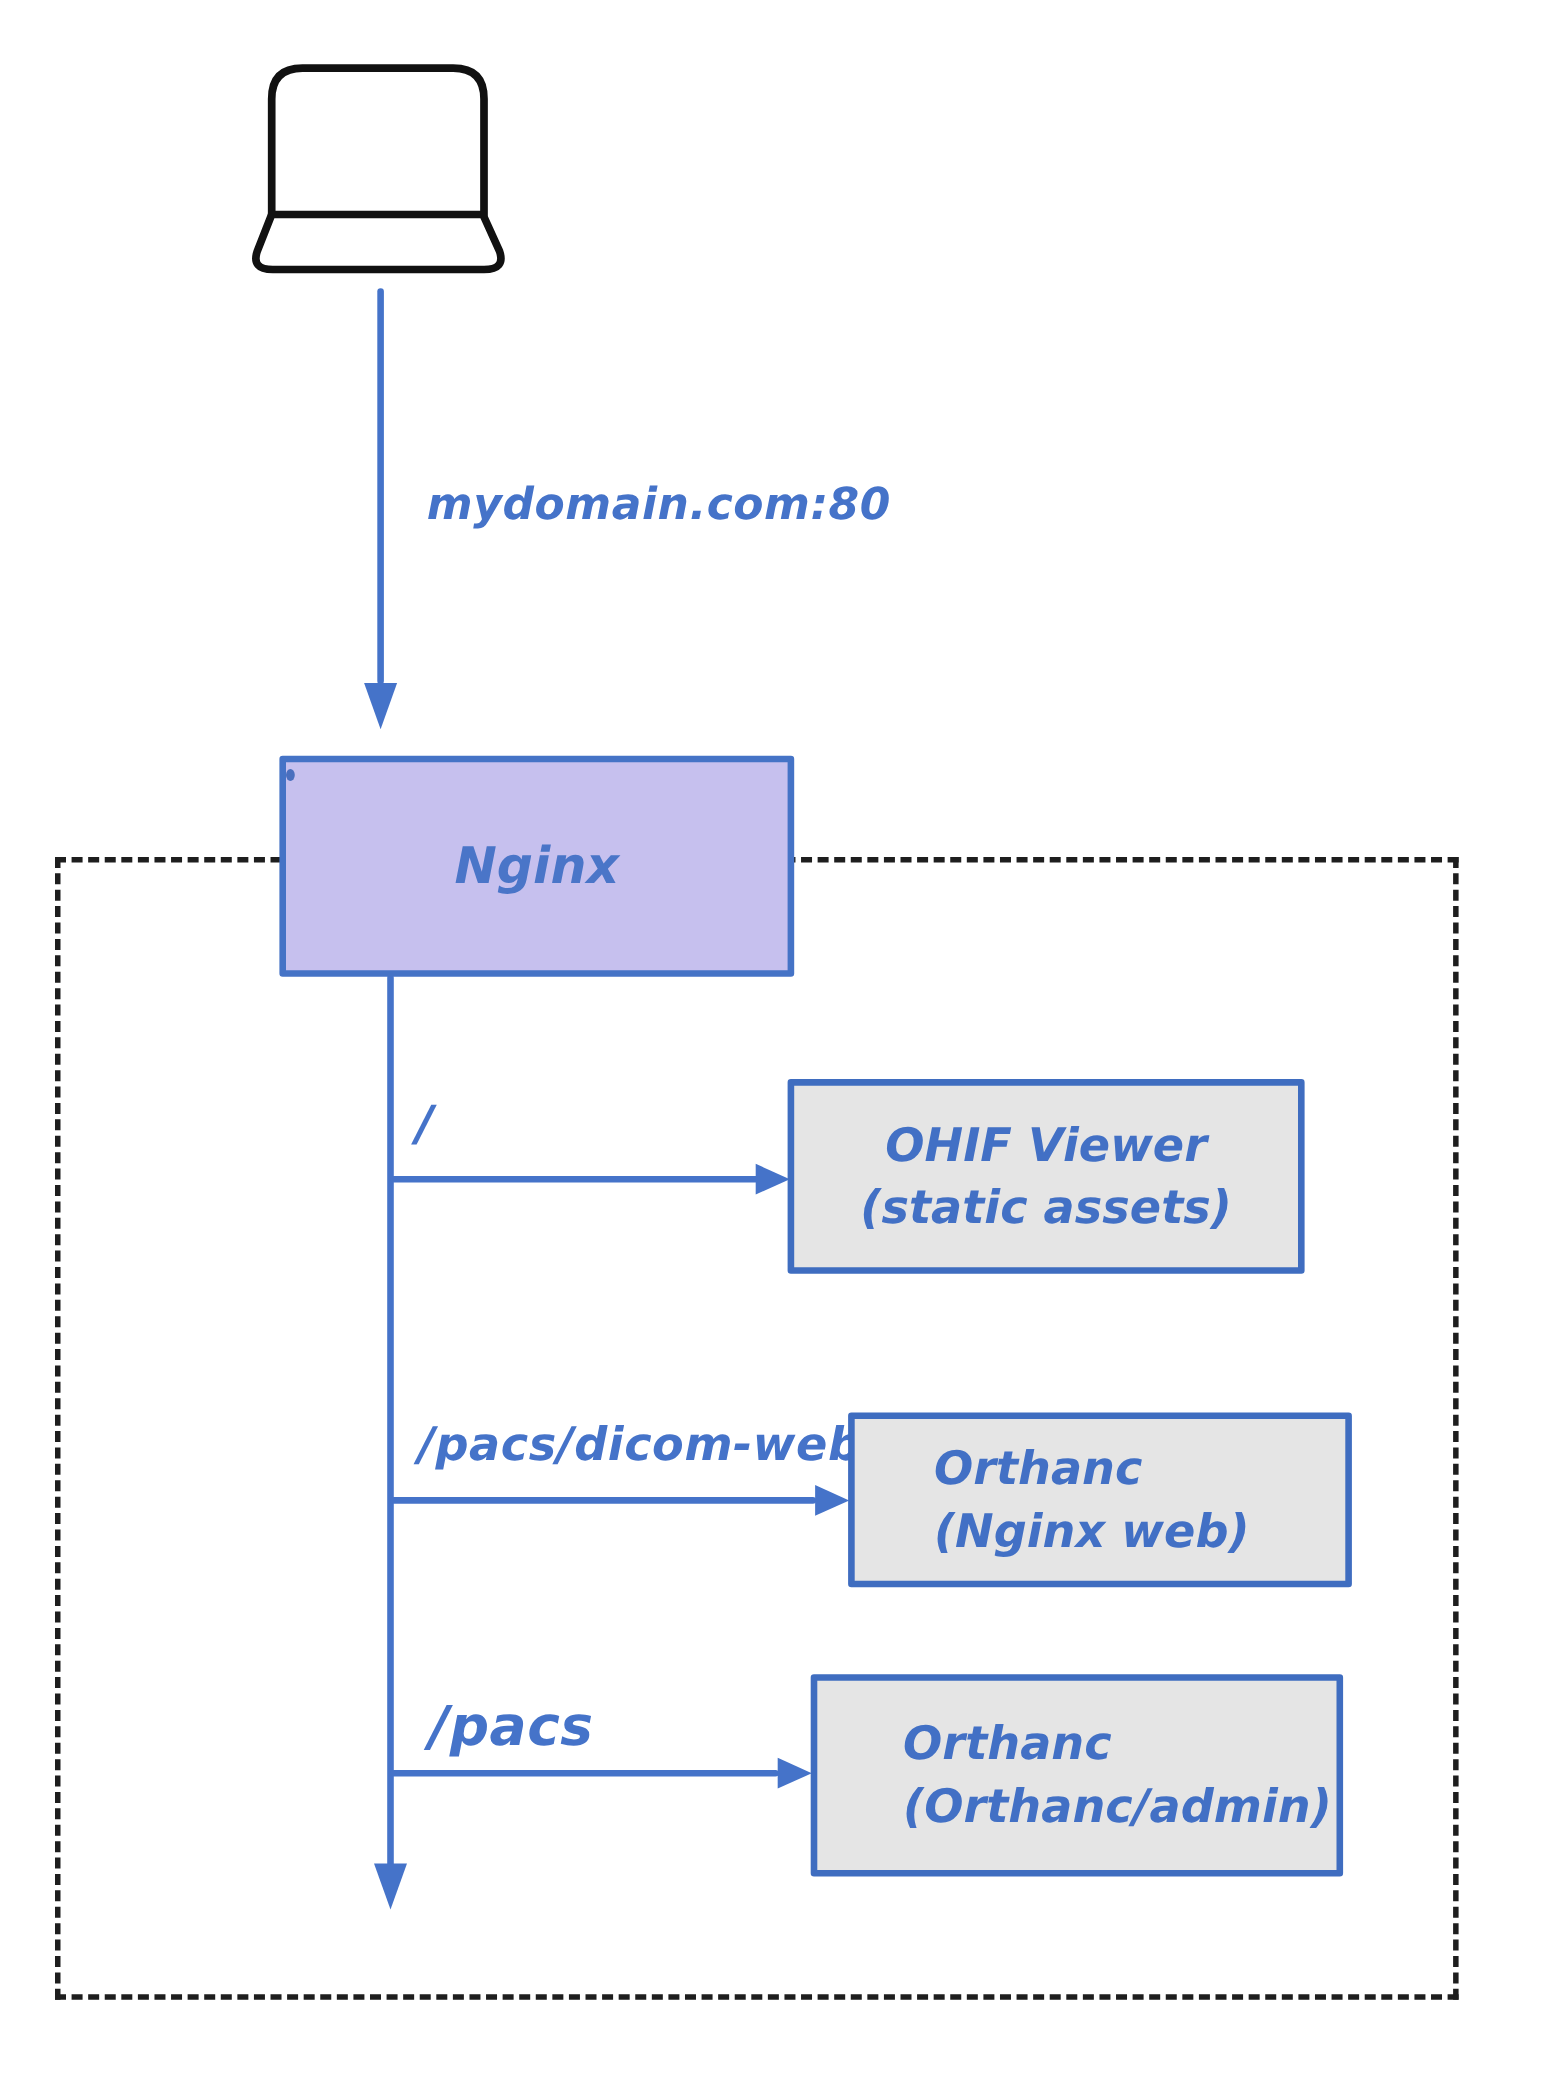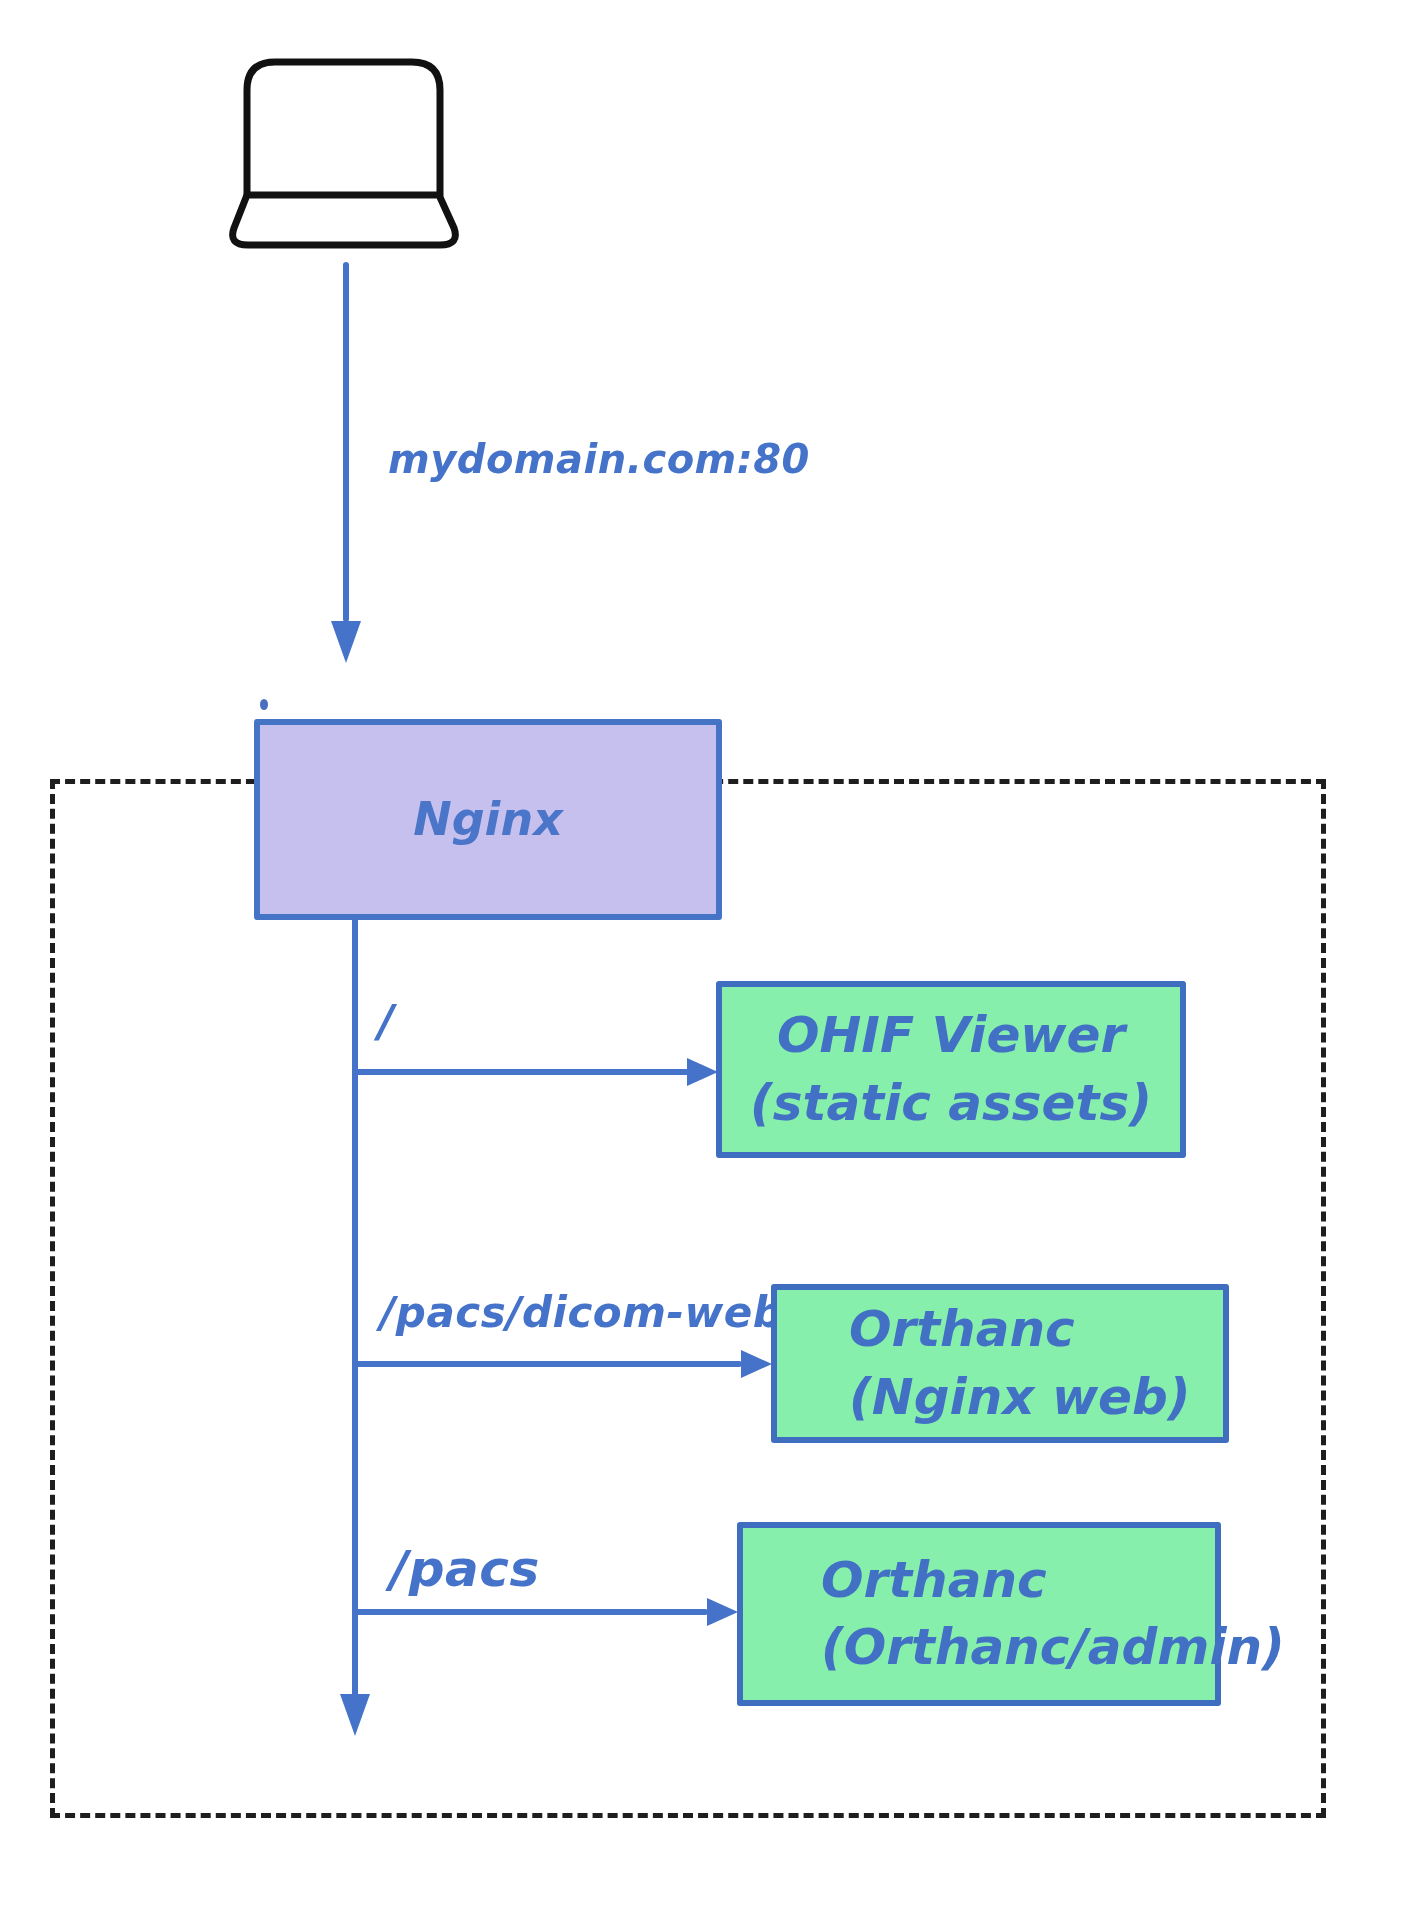--- a/index.html
+++ b/index.html
@@ -43,23 +43,23 @@
   }
   
   .node{
     position:absolute;display:flex;flex-direction:column;justify-content:center;
     color:#4270c5;font-weight:700;z-index:2;box-sizing:border-box;
     border:6px solid #3f6dc0;border-radius:3px;line-height:1.35;
   }
   .nginx{
     left:254px;top:687px;width:468px;height:201px;
     background:#c6c0ee;border-color:#4573c6;align-items:center;
-    font-size:46px;color:#4a75c8;margin-top:32px;
+    font-size:46px;color:#4a75c8;
   }
-  .blue-node{background:#86efac;font-size:50px;}
+  .blue-node{background:#e5e5e5;font-size:42px;}
   .ohif{left:716px;top:981px;width:470px;height:177px;align-items:center;text-align:center;}
   .orthanc-web{left:771px;top:1284px;width:458px;height:159px;padding-left:72px;align-items:flex-start;}
   .orthanc-admin{left:737px;top:1522px;width:484px;height:184px;padding-left:78px;align-items:flex-start;}
   .pen-dot{position:absolute;left:260px;top:699px;width:8px;height:11px;border-radius:50%;background:#4a6fbe;z-index:3;}
 </style>
 </head>
 <body>
 
 <div class="canvas">
 

